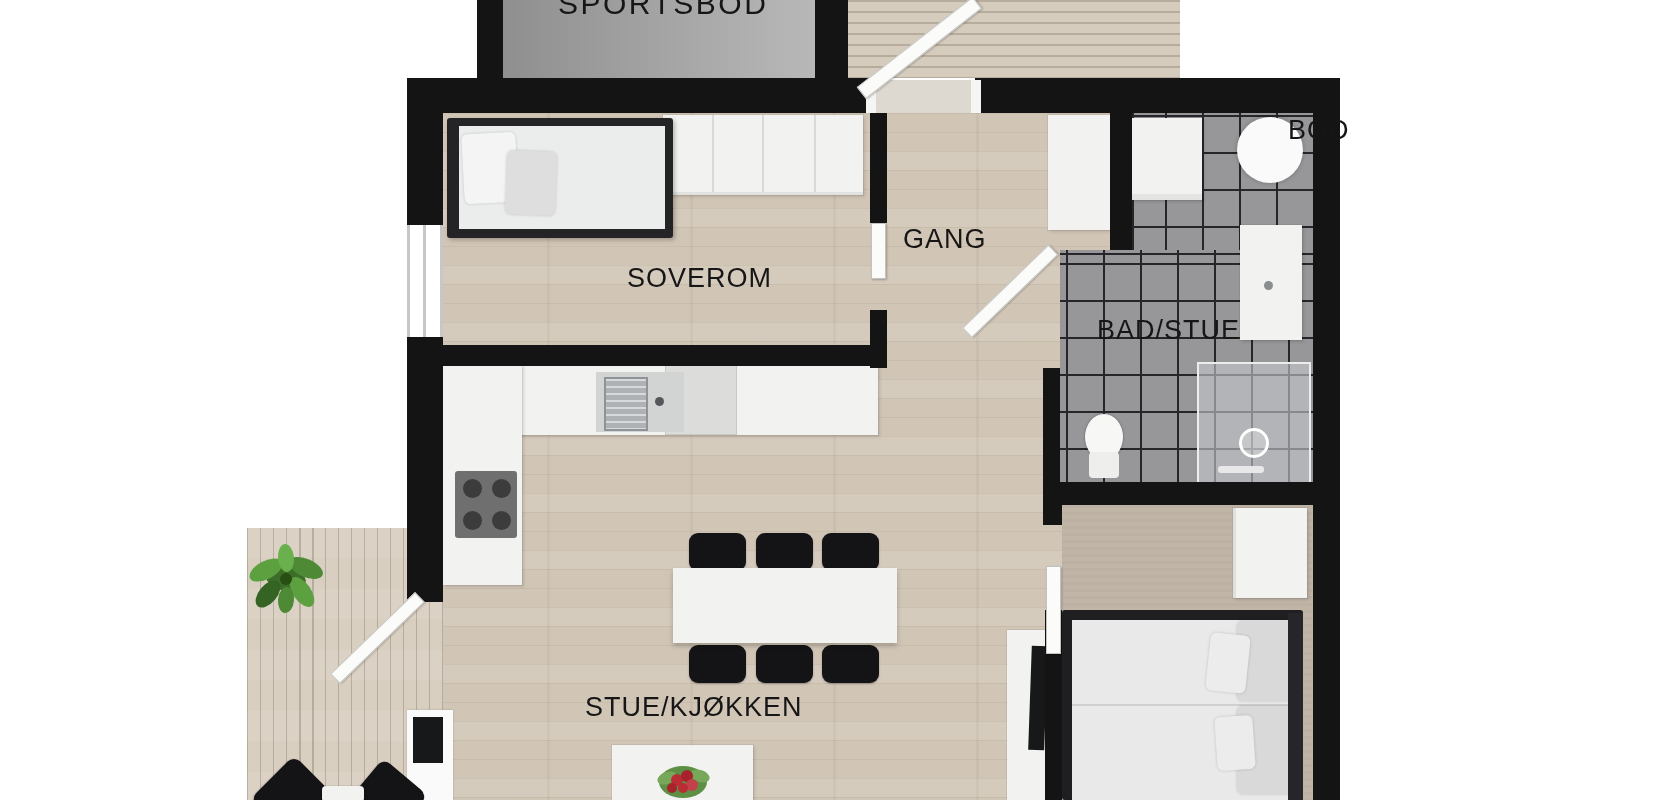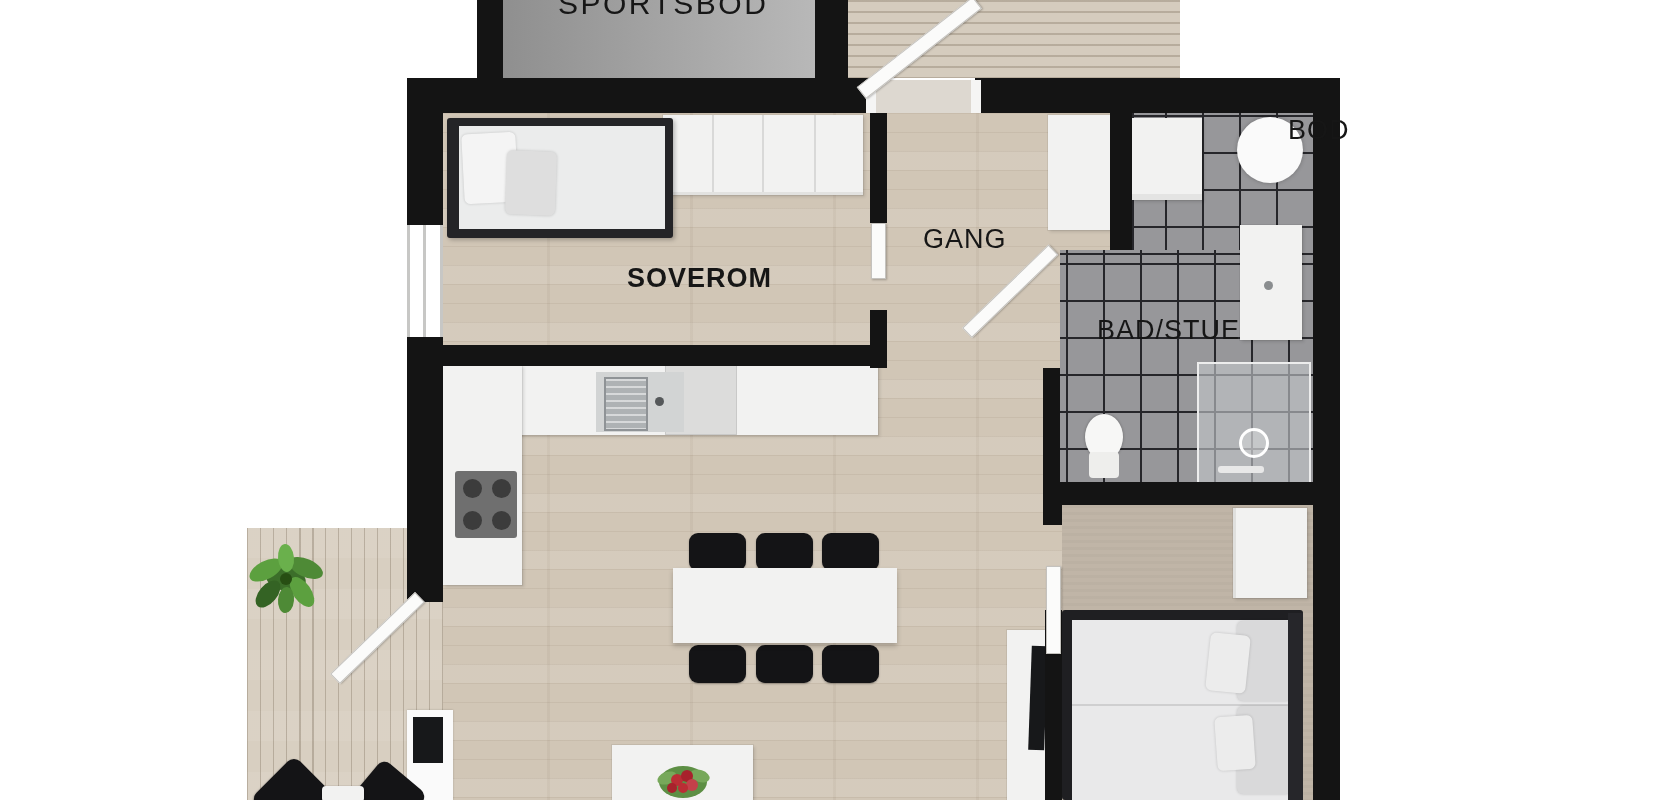--- a/index.html
+++ b/index.html
@@ -156,18 +156,19 @@
   <div class="abs" style="left:1062px;top:610px;width:241px;height:190px;background:#1f1f22;border-radius:3px;"></div>
   <div class="abs" style="left:1072px;top:620px;width:216px;height:180px;background:#e9e9ea;
        background-image:linear-gradient(180deg, transparent 0 84px, #cfcfd0 84px 86px, transparent 86px 180px);"></div>
   <div class="pillow" style="left:1237px;top:621px;width:55px;height:80px;background:#d9d9da;"></div>
   <div class="pillow" style="left:1237px;top:706px;width:55px;height:88px;background:#d9d9da;"></div>
   <div class="pillow" style="left:1208px;top:634px;width:40px;height:58px;background:#ececec;transform:rotate(6deg);"></div>
   <div class="pillow" style="left:1216px;top:716px;width:38px;height:54px;background:#ececec;transform:rotate(-4deg);"></div>
   <div class="abs" style="left:1288px;top:613px;width:15px;height:187px;background:#26262a;"></div>
 
   <span class="label" style="left:558px;top:-13px;font-size:30px;letter-spacing:2.5px;">SPORTSBOD</span>
-  <span class="label" style="left:627px;top:263px;font-weight:bold;">SOVEROM</span>
-  <span class="label" style="left:923px;top:224px;">GANG</span>
+  <span class="label" style="left:627px;top:263px;">SOVEROM</span>
+  <span class="label" style="left:903px;top:224px;">GANG</span>
   <span class="label" style="left:1097px;top:315px;">BAD/STUE</span>
   <span class="label" style="left:1288px;top:115px;">BOD</span>
+  <span class="label" style="left:585px;top:692px;">STUE/KJØKKEN</span>
 
 </div>
 
 </body></html>

